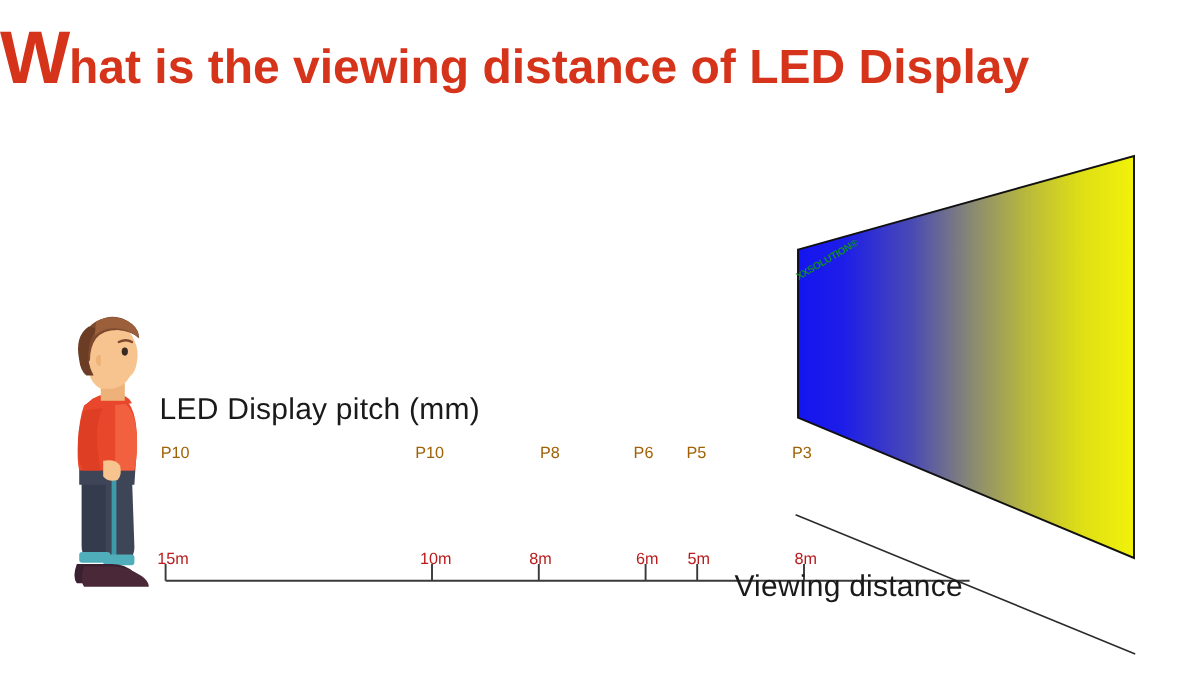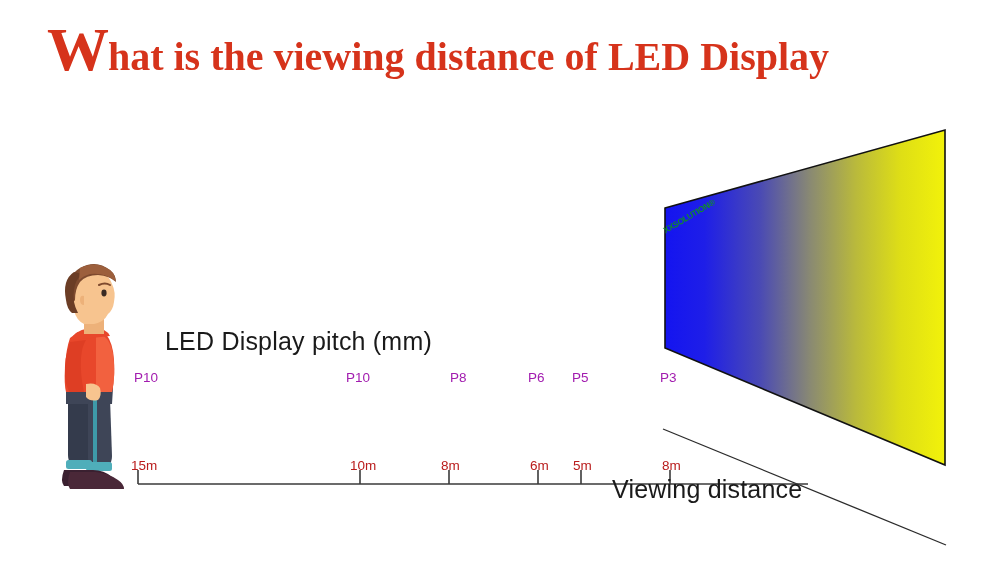--- a/index.html
+++ b/index.html
@@ -15,22 +15,22 @@
     font-family: "Liberation Sans", sans-serif;
     -webkit-font-smoothing: antialiased;
   }
 
   
   #title-block {
     position: absolute;
     left: 0;
     top: 18px;
     width: 876px;
-    text-align: center;
-    font-family: Liberation Serif, serif;
+    text-align: left;
+    font-family: Liberation Sans, sans-serif;
     color: #D6331B;
     white-space: nowrap;
   }
   #title-dropcap {
     font-size: 62px;
     line-height: 62px;
     font-weight: bold;
     vertical-align: baseline;
     letter-spacing: -1px;
   }
@@ -56,33 +56,32 @@
   .lbl {
     position: absolute;
     color: #1a1a1a;
     white-space: nowrap;
   }
   #pitch-heading {
     left: 133px;
     top: 327px;
     font-size: 25px;
     letter-spacing: 0.2px;
-    margin-left: 32px;
   }
   #viewing-distance-label {
     left: 612px;
     top: 475px;
     font-size: 25px;
     letter-spacing: 0.2px;
   }
   .pitch-lbl {
     position: absolute;
     top: 370px;
     font-size: 13.5px;
-    color: #a21caf;
+    color: #a16207;
     white-space: nowrap;
     text-align: center;
   }
   .dist-lbl {
     position: absolute;
     top: 458px;
     font-size: 13.5px;
     color: #b91c1c;
     white-space: nowrap;
   }

